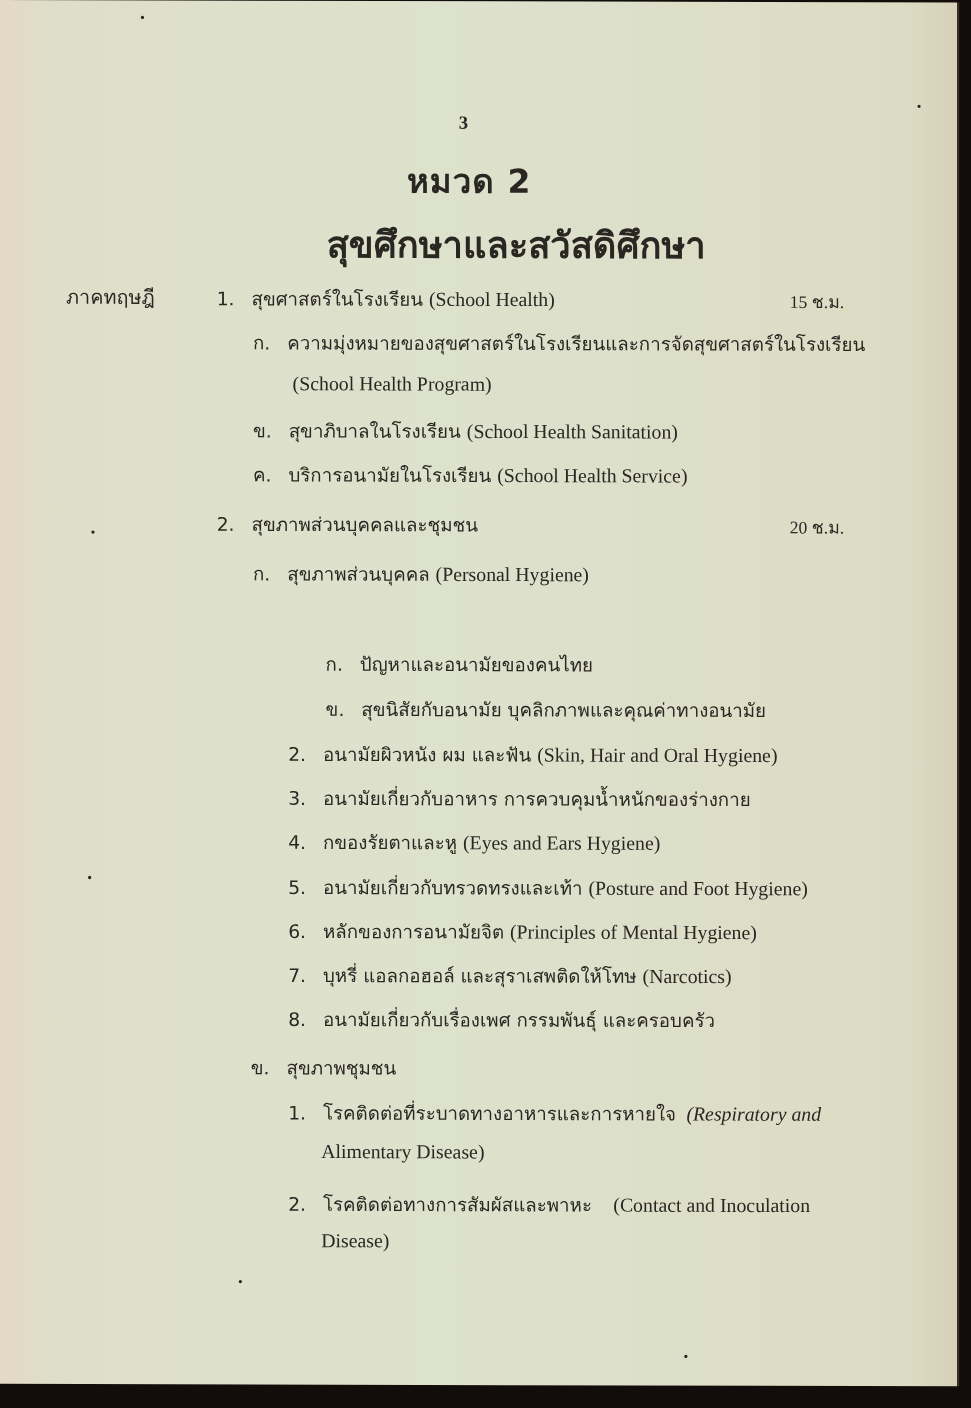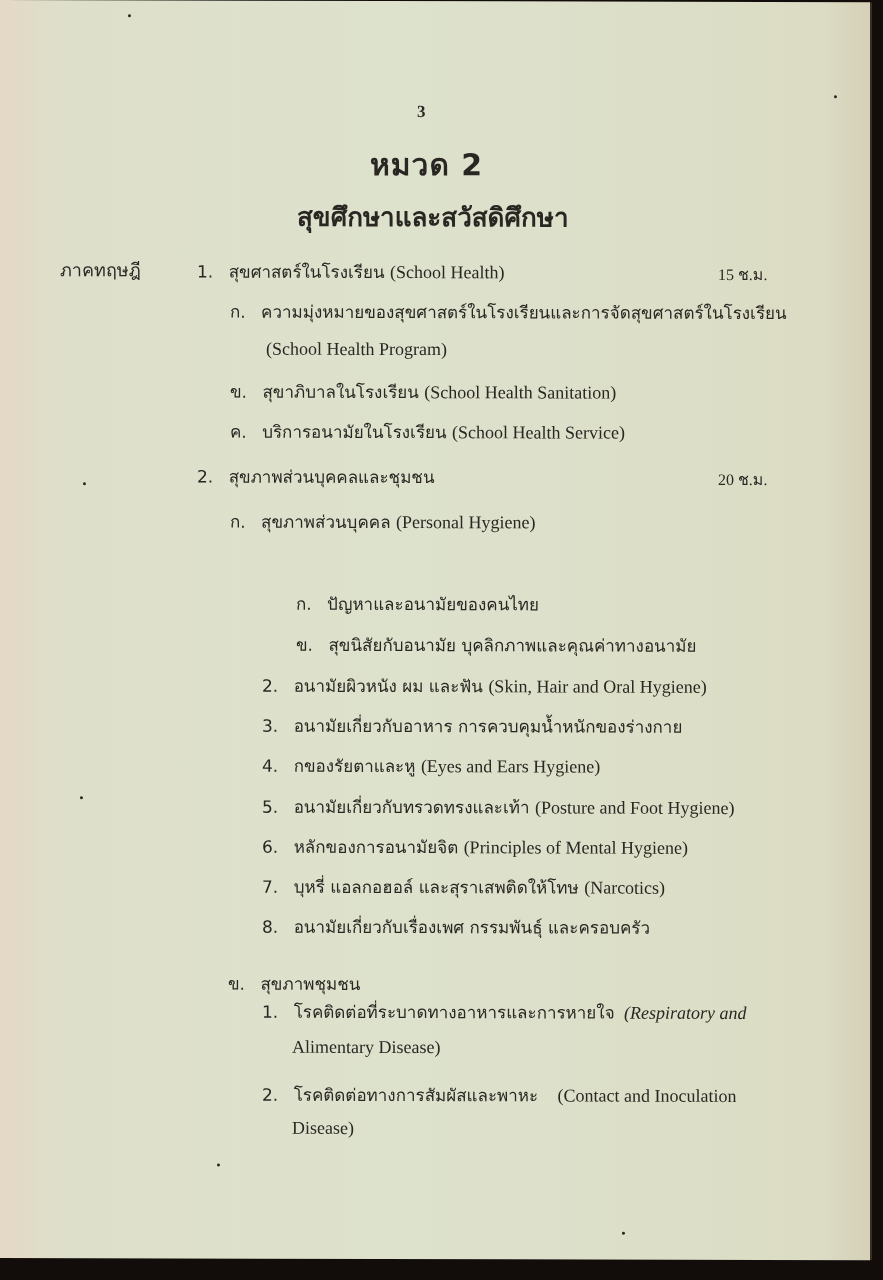--- a/index.html
+++ b/index.html
@@ -14,21 +14,21 @@
       position: absolute; left: 0; top: 0;
       width: 870px; height: 1258px;
       background: linear-gradient(90deg, #e4d8c6 0px, #dedfca 60px, #dde2cd 400px, #dcdcc4 820px, #d6d0b8 870px);
       border-right: 2px solid #3a2d24;
       transform: skewY(0.15deg);
       transform-origin: left top;
     }
     .abs { position: absolute; white-space: nowrap; }
     .pageno { left: 417px; top: 101px; font-size: 17px; font-weight: bold; font-family: "Liberation Serif", serif; }
     .chapter { left: 370px; top: 140px; font-size: 30px; font-weight: bold; font-family: "DejaVu Sans", sans-serif; letter-spacing: 1px; }
-    .subtitle { left: 297px; top: 195px; font-size: 26px; font-weight: bold; font-family: "DejaVu Sans", sans-serif; }
+    .subtitle { left: 297px; top: 195px; font-size: 33px; font-weight: bold; font-family: "DejaVu Sans", sans-serif; }
     .section-label { left: 60px; top: 255px; font-size: 18px; font-weight: normal; font-family: "DejaVu Sans", sans-serif; }
     .line { font-size: 17px; font-family: "DejaVu Sans", sans-serif; }
     .line .num { display: inline-block; margin-right: 10px; }
     .line .en { font-family: "Liberation Serif", serif; font-size: 18px; }
     .hours { font-size: 16px; font-family: "Liberation Serif", serif; }
     .speck { position: absolute; width: 3px; height: 3px; background: #2a2420; border-radius: 50%; }
   </style>
 </head>
 <body>
 
@@ -115,21 +115,21 @@
   <div class="abs line" style="left:262px; top:872px;">
     <span class="num">7.</span>
     <span>บุหรี่  แอลกอฮอล์  และสุราเสพติดให้โทษ</span>
     <span class="en">(Narcotics)</span>
   </div>
   <div class="abs line" style="left:262px; top:912px;">
     <span class="num">8.</span>
     <span>อนามัยเกี่ยวกับเรื่องเพศ  กรรมพันธุ์  และครอบครัว</span>
   </div>
 
-  <div class="abs line" style="left:228px; top:956px;margin-top:13px;">
+  <div class="abs line" style="left:228px; top:956px;">
     <span class="num">ข.</span>
     <span>สุขภาพชุมชน</span>
   </div>
 
   <div class="abs line" style="left:262px; top:997px;">
     <span class="num">1.</span>
     <span>โรคติดต่อที่ระบาดทางอาหารและการหายใจ</span>
     <span class="en" style="margin-left:4px;font-style:italic;">(Respiratory and</span>
   </div>
   <div class="abs line" style="left:292px; top:1036px;">

